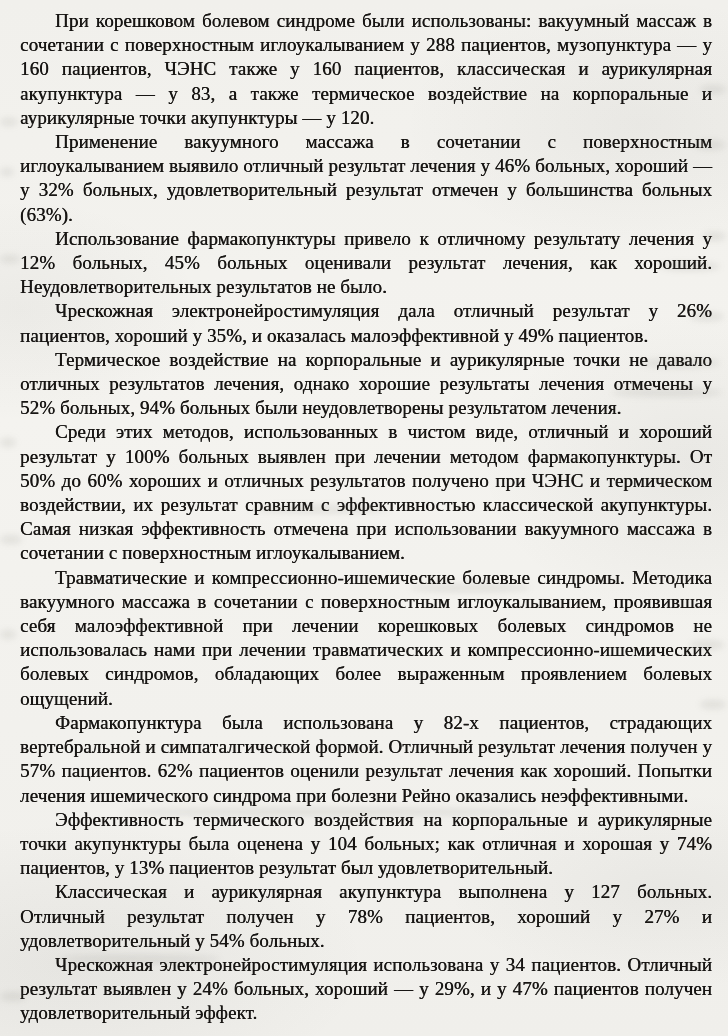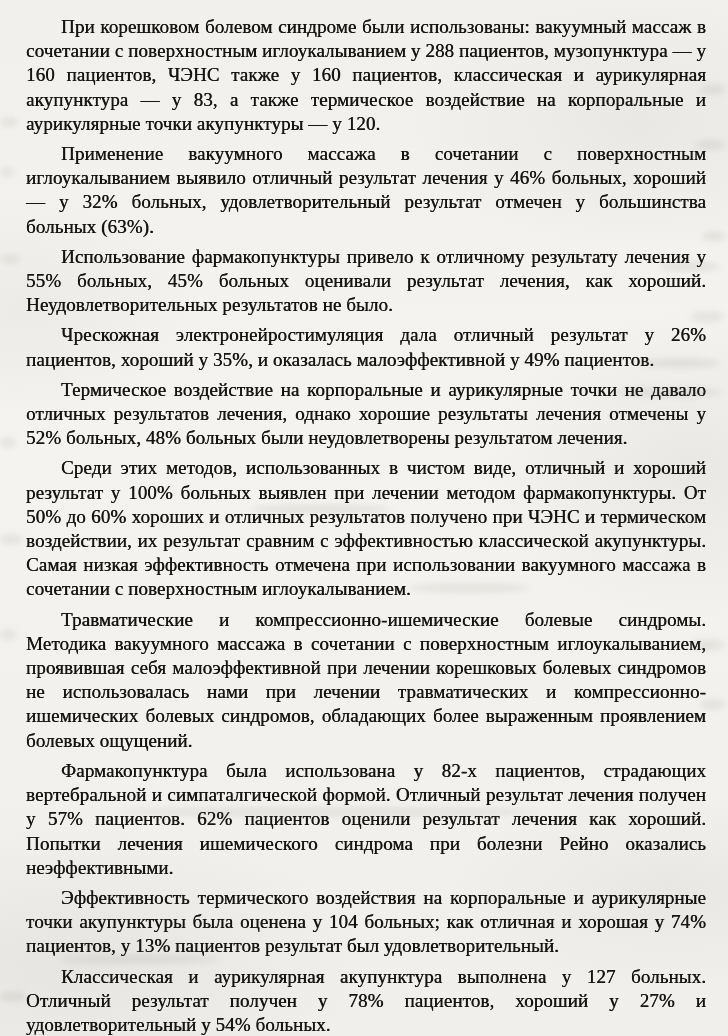--- a/index.html
+++ b/index.html
@@ -37,43 +37,43 @@
     width: 692px;
     color: #181614;
     font-size: 19px;
     line-height: 24.2px;
     text-align: justify;
     letter-spacing: 0.1px;
     text-shadow: 0.35px 0 0 currentColor;
     filter: blur(0.25px);
   }
   .text-block p {
-    margin: 6px;
+    margin: 0;
     text-indent: 35px;
   }
   
   .smudge {
     position: absolute;
     border-radius: 50%;
     background: rgba(105,103,96,0.12);
     filter: blur(3px);
     pointer-events: none;
   }
 </style>
 </head>
 <body>
 
 <div class="page">
 
   <div class="text-block">
     <p>При корешковом болевом синдроме были использованы: вакуумный массаж в сочетании с поверхностным иглоукалыванием у 288 пациентов, музопунктура — у 160 пациентов, ЧЭНС также у 160 пациентов, классическая и аурикулярная акупунктура — у 83, а также термическое воздействие на корпоральные и аурикулярные точки акупунктуры — у 120.</p>
     <p>Применение вакуумного массажа в сочетании с поверхностным иглоукалыванием выявило отличный результат лечения у 46% больных, хороший — у 32% больных, удовлетворительный результат отмечен у большинства больных (63%).</p>
-    <p>Использование фармакопунктуры привело к отличному результату лечения у 55% больных, 45% больных оценивали результат лечения, как хороший. Неудовлетворительных результатов не было.</p>
+    <p>Использование фармакопунктуры привело к отличному результату лечения у 12% больных, 45% больных оценивали результат лечения, как хороший. Неудовлетворительных результатов не было.</p>
     <p>Чрескожная электронейростимуляция дала отличный результат у 26% пациентов, хороший у 35%, и оказалась малоэффективной у 49% пациентов.</p>
-    <p>Термическое воздействие на корпоральные и аурикулярные точки не давало отличных результатов лечения, однако хорошие результаты лечения отмечены у 52% больных, 48% больных были неудовлетворены результатом лечения.</p>
+    <p>Термическое воздействие на корпоральные и аурикулярные точки не давало отличных результатов лечения, однако хорошие результаты лечения отмечены у 52% больных, 94% больных были неудовлетворены результатом лечения.</p>
     <p>Среди этих методов, использованных в чистом виде, отличный и хороший результат у 100% больных выявлен при лечении методом фармакопунктуры. От 50% до 60% хороших и отличных результатов получено при ЧЭНС и термическом воздействии, их результат сравним с эффективностью классической акупунктуры. Самая низкая эффективность отмечена при использовании вакуумного массажа в сочетании с поверхностным иглоукалыванием.</p>
     <p>Травматические и компрессионно-ишемические болевые синдромы. Методика вакуумного массажа в сочетании с поверхностным иглоукалыванием, проявившая себя малоэффективной при лечении корешковых болевых синдромов не использовалась нами при лечении травматических и компрессионно-ишемических болевых синдромов, обладающих более выраженным проявлением болевых ощущений.</p>
     <p>Фармакопунктура была использована у 82-х пациентов, страдающих вертебральной и симпаталгической формой. Отличный результат лечения получен у 57% пациентов. 62% пациентов оценили результат лечения как хороший. Попытки лечения ишемического синдрома при болезни Рейно оказались неэффективными.</p>
     <p>Эффективность термического воздействия на корпоральные и аурикулярные точки акупунктуры была оценена у 104 больных; как отличная и хорошая у 74% пациентов, у 13% пациентов результат был удовлетворительный.</p>
     <p>Классическая и аурикулярная акупунктура выполнена у 127 больных. Отличный результат получен у 78% пациентов, хороший у 27% и удовлетворительный у 54% больных.</p>
     <p>Чрескожная электронейростимуляция использована у 34 пациентов. Отличный результат выявлен у 24% больных, хороший — у 29%, и у 47% пациентов получен удовлетворительный эффект.</p>
 
   </div>
 
   <div class="smudge" style="left:700px; top:85px;  width:26px; height:9px;"></div>

